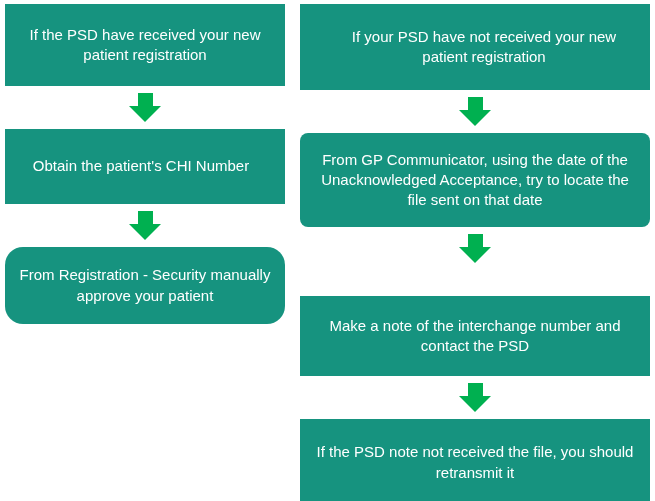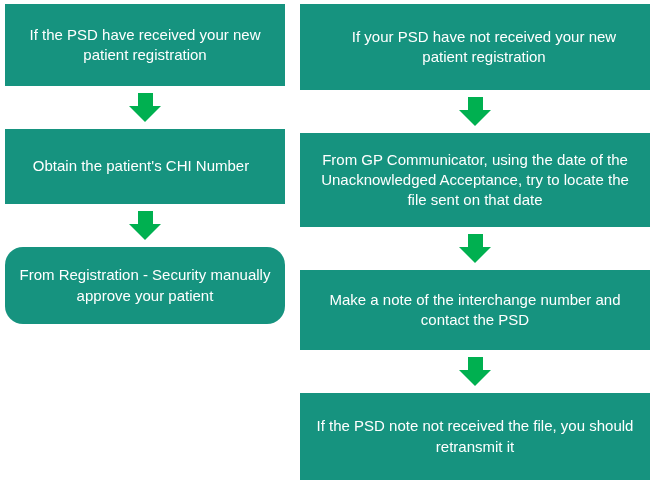--- a/index.html
+++ b/index.html
@@ -34,22 +34,22 @@
     text-align: center;
     font-size: 15px;
     line-height: 1.35;
     padding: 10px 14px;
   }
   
   .col-left  .box-0 { min-height: 82px; }
   .col-left  .box-1 { min-height: 75px; padding-left: 6px; }
   .col-left  .box-2 { min-height: 77px; border-radius: 18px; }
   .col-right .box-0 { min-height: 86px; padding-left: 32px; }
-  .col-right .box-1 { min-height: 94px; }
-  .col-right .box-2 { min-height: 80px; }
+  .col-right .box-1 { min-height: 94px; border-radius: 8px; }
+  .col-right .box-2 { min-height: 80px; margin-top: 26px; }
   .col-right .box-3 { min-height: 87px; }
 
   .arrow {
     display: flex;
     flex-direction: column;
     align-items: center;
     margin: 7px 0;
   }
   .arrow .stem {
     width: 15px;

